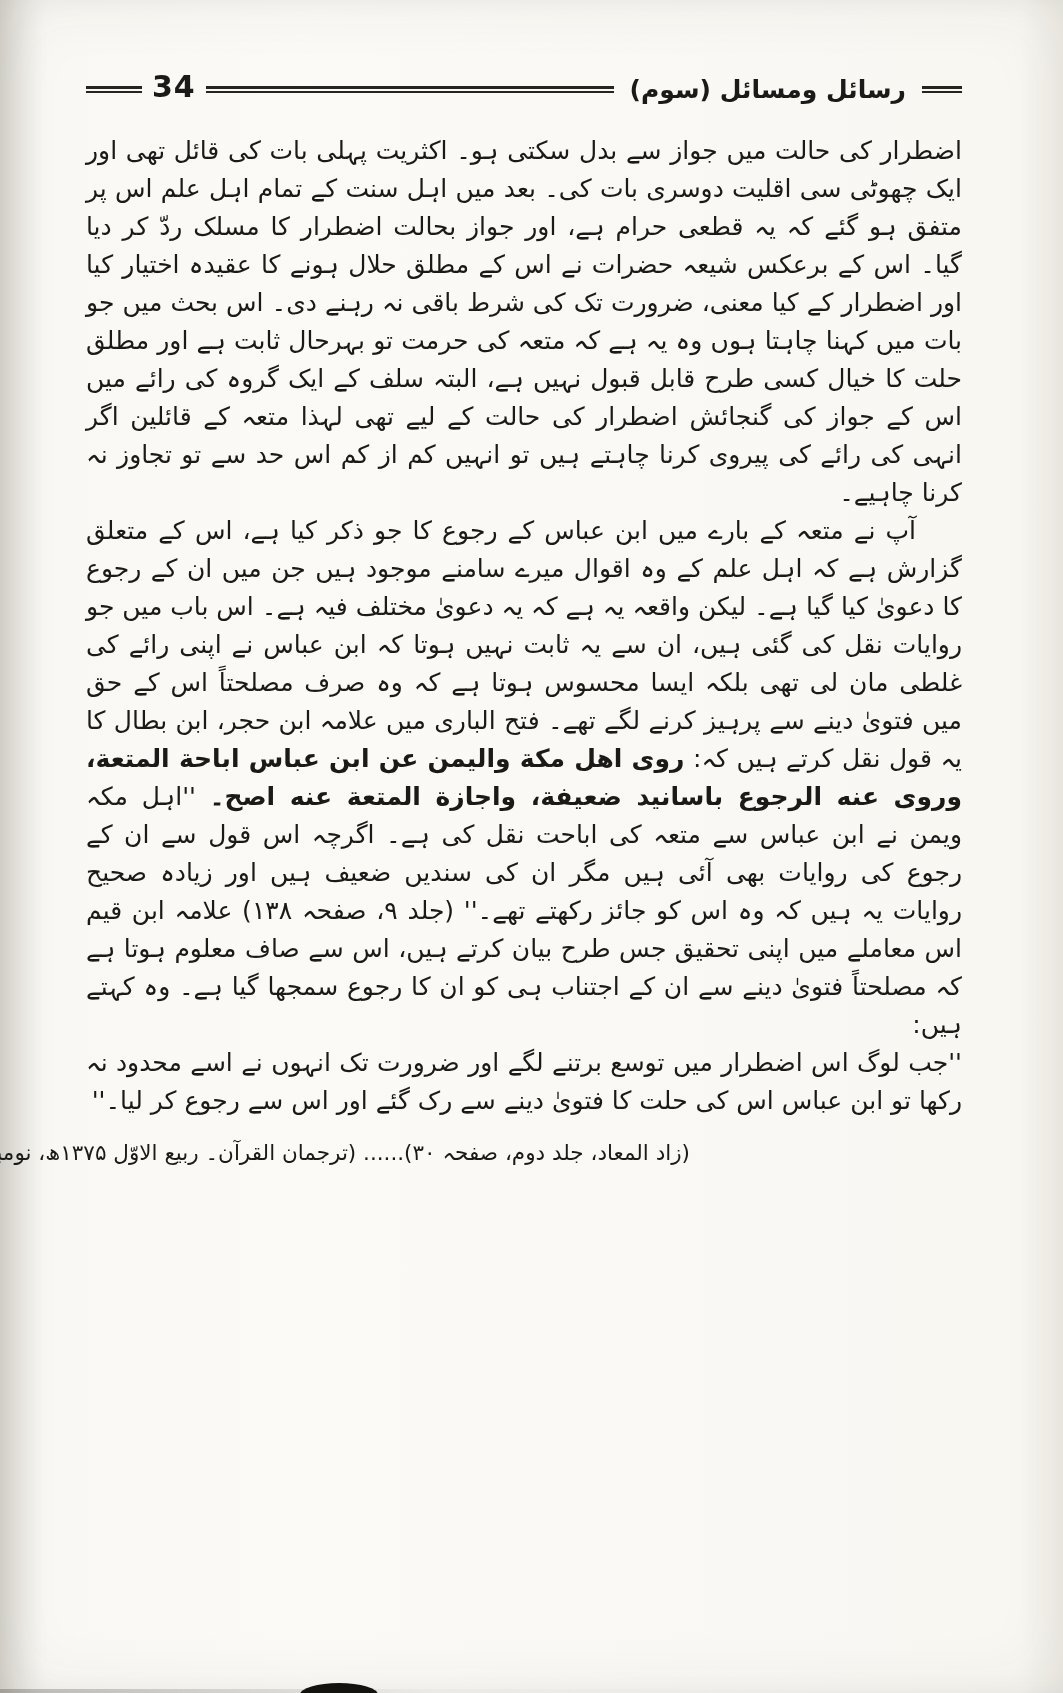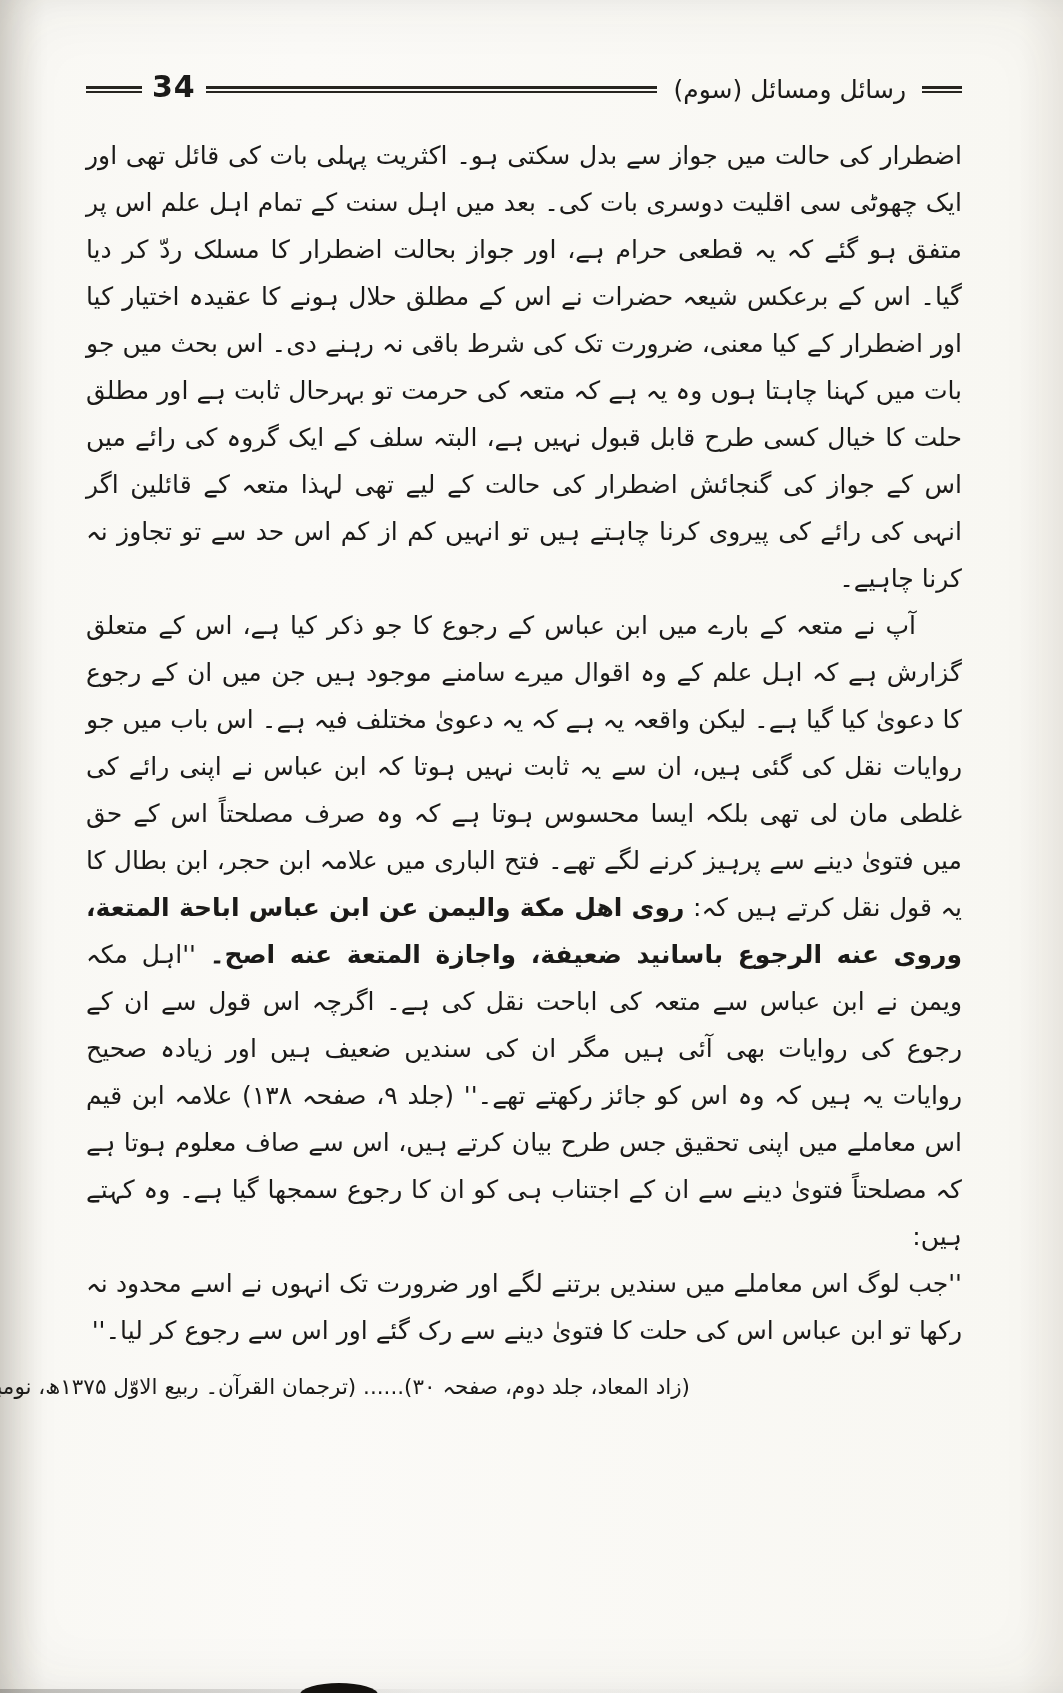--- a/index.html
+++ b/index.html
@@ -44,31 +44,31 @@
   .page-number {
     font-size: 30px;
     font-weight: bold;
     letter-spacing: 1px;
     line-height: 1;
     transform: translateY(-2px);
   }
   .header-title {
     direction: rtl;
     font-size: 25px;
-    font-weight: normal;
+    font-weight: bold;
     white-space: nowrap;
     padding: 0 6px;
   }
 
   
   .page-body { direction: rtl; }
   .para {
     margin: 0;
     font-size: 25px;
-    line-height: 47px;
+    line-height: 38px;
     text-align: justify;
     text-justify: inter-word;
   }
   .para.first-indent { text-indent: 46px; }
   .arabic-inline { font-weight: bold; }
 
   .arabic-quote {
     margin: 10px 28px 10px 12px;
     font-size: 29px;
     font-weight: bold;
@@ -123,21 +123,21 @@
 
     <p class="para">اضطرار کی حالت میں جواز سے بدل سکتی ہو۔ اکثریت پہلی بات کی قائل تھی اور ایک چھوٹی سی اقلیت دوسری بات کی۔ بعد میں اہل سنت کے تمام اہل علم اس پر متفق ہو گئے کہ یہ قطعی حرام ہے، اور جواز بحالت اضطرار کا مسلک ردّ کر دیا گیا۔ اس کے برعکس شیعہ حضرات نے اس کے مطلق حلال ہونے کا عقیدہ اختیار کیا اور اضطرار کے کیا معنی، ضرورت تک کی شرط باقی نہ رہنے دی۔ اس بحث میں جو بات میں کہنا چاہتا ہوں وہ یہ ہے کہ متعہ کی حرمت تو بہرحال ثابت ہے اور مطلق حلت کا خیال کسی طرح قابل قبول نہیں ہے، البتہ سلف کے ایک گروہ کی رائے میں اس کے جواز کی گنجائش اضطرار کی حالت کے لیے تھی لہذا متعہ کے قائلین اگر انہی کی رائے کی پیروی کرنا چاہتے ہیں تو انہیں کم از کم اس حد سے تو تجاوز نہ کرنا چاہیے۔</p>
 
     <p class="para first-indent">
       <span>آپ نے متعہ کے بارے میں ابن عباس کے رجوع کا جو ذکر کیا ہے، اس کے متعلق گزارش ہے کہ اہل علم کے وہ اقوال میرے سامنے موجود ہیں جن میں ان کے رجوع کا دعویٰ کیا گیا ہے۔ لیکن واقعہ یہ ہے کہ یہ دعویٰ مختلف فیہ ہے۔ اس باب میں جو روایات نقل کی گئی ہیں، ان سے یہ ثابت نہیں ہوتا کہ ابن عباس نے اپنی رائے کی غلطی مان لی تھی بلکہ ایسا محسوس ہوتا ہے کہ وہ صرف مصلحتاً اس کے حق میں فتویٰ دینے سے پرہیز کرنے لگے تھے۔ فتح الباری میں علامہ ابن حجر، ابن بطال کا یہ قول نقل کرتے ہیں کہ:</span>
       <span class="arabic-inline">روى اهل مكة واليمن عن ابن عباس اباحة المتعة، وروى عنه الرجوع باسانيد ضعيفة، واجازة المتعة عنه اصح۔</span>
       <span>''اہل مکہ ویمن نے ابن عباس سے متعہ کی اباحت نقل کی ہے۔ اگرچہ اس قول سے ان کے رجوع کی روایات بھی آئی ہیں مگر ان کی سندیں ضعیف ہیں اور زیادہ صحیح روایات یہ ہیں کہ وہ اس کو جائز رکھتے تھے۔'' (جلد ۹، صفحہ ۱۳۸) علامہ ابن قیم اس معاملے میں اپنی تحقیق جس طرح بیان کرتے ہیں، اس سے صاف معلوم ہوتا ہے کہ مصلحتاً فتویٰ دینے سے ان کے اجتناب ہی کو ان کا رجوع سمجھا گیا ہے۔ وہ کہتے ہیں:</span>
     </p>
 
 
-    <p class="para">''جب لوگ اس معاملے میں سندیں برتنے لگے اور ضرورت تک انہوں نے اسے محدود نہ رکھا تو ابن عباس اس کی حلت کا فتویٰ دینے سے رک گئے اور اس سے رجوع کر لیا۔''</p>
+    <p class="para">''جب لوگ اس اضطرار میں توسع برتنے لگے اور ضرورت تک انہوں نے اسے محدود نہ رکھا تو ابن عباس اس کی حلت کا فتویٰ دینے سے رک گئے اور اس سے رجوع کر لیا۔''</p>
 
     <p class="reference-line">(زاد المعاد، جلد دوم، صفحہ ۳۰)...... (ترجمان القرآن۔ ربیع الاوّل ۱۳۷۵ھ، نومبر ۱۹۵۵ء)</p>
 
   </div>
 
   <div class="scan-speck"></div>
   <div class="scan-edge-bottom"></div>
 
 </div>
 

